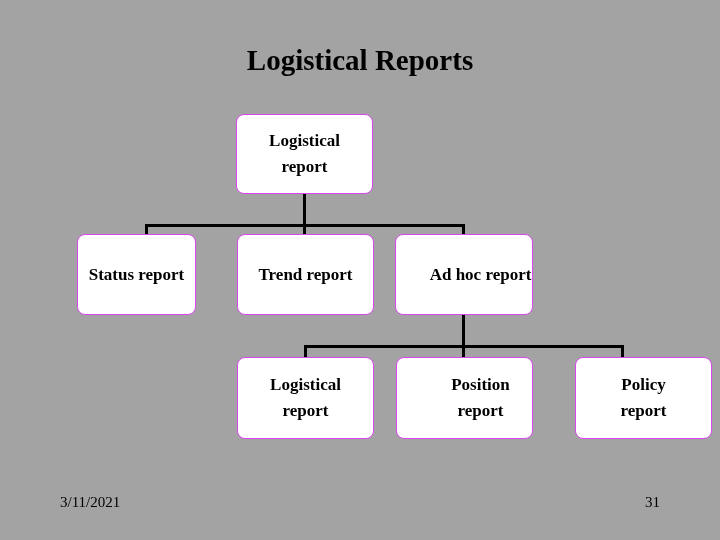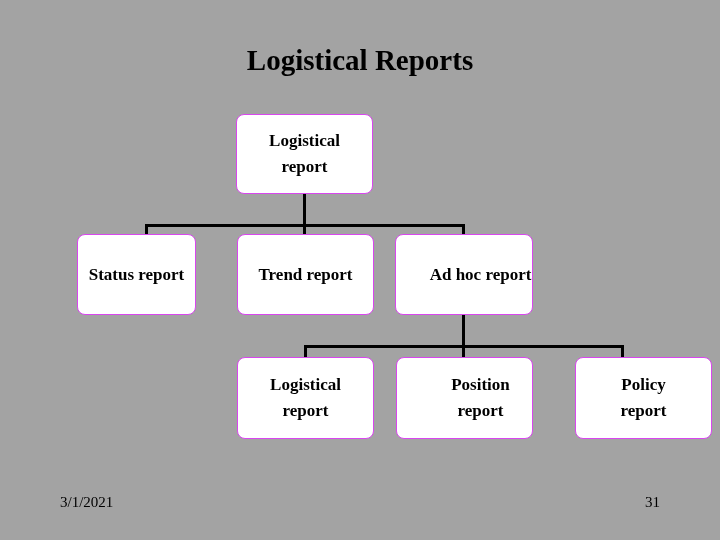--- a/index.html
+++ b/index.html
@@ -139,16 +139,16 @@
     </div>
   </div>
 
   <div class="node node-policy">
     <div class="label">
       <div>Policy</div>
       <div>report</div>
     </div>
   </div>
 
-  <div class="footer-date">3/1/2021</div>
+  <div class="footer-date">3/11/2021</div>
   <div class="footer-page">31</div>
 
 </div>
 
 </body></html>

